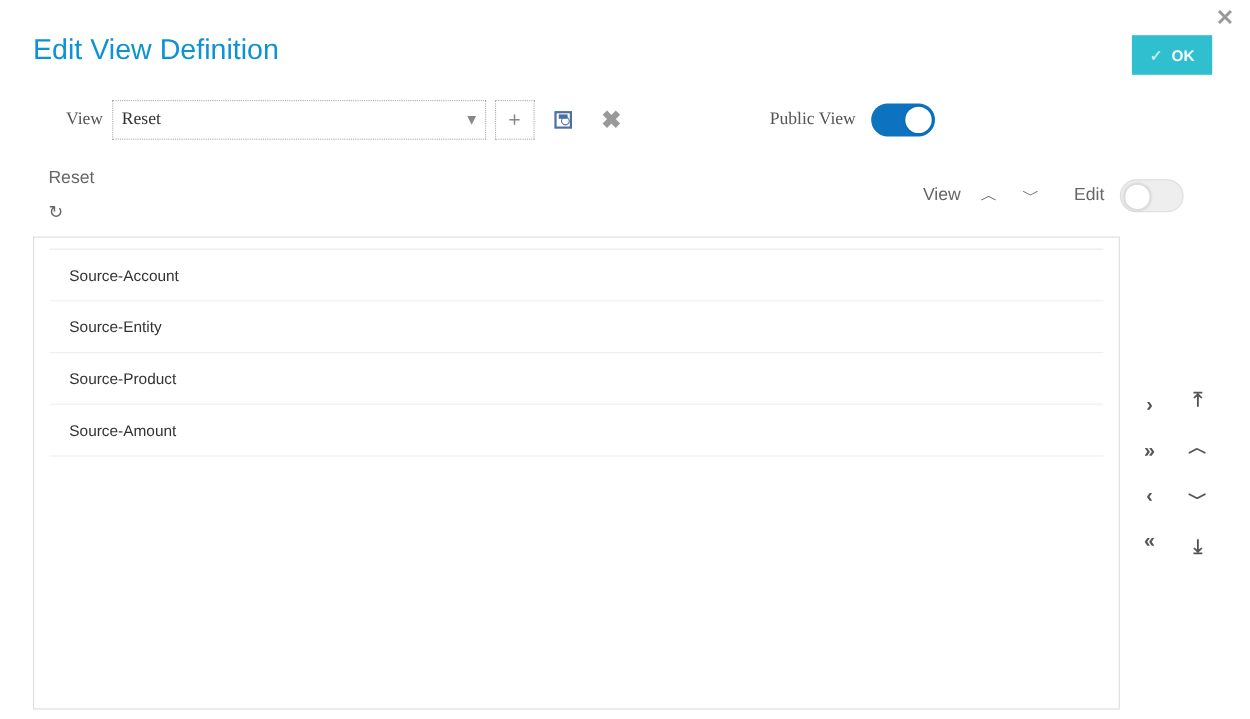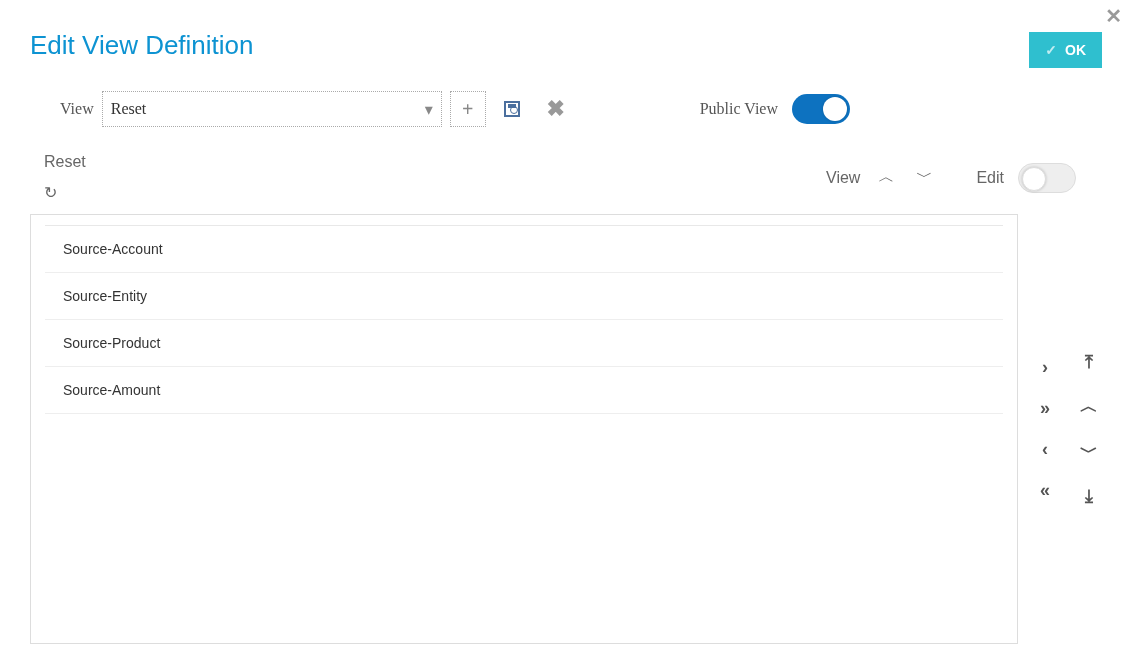--- a/index.html
+++ b/index.html
@@ -190,21 +190,21 @@
 
   <div class="row-tools">
     <div class="reset">
       <span>Reset</span>
       <span>↻</span>
     </div>
     <div class="right">
       <span>View</span>
       <span class="arrow-btn">︿</span>
       <span class="arrow-btn">﹀</span>
-      <span style="margin-left:26px">Edit</span>
+      <span style="margin-left:13px">Edit</span>
       <div class="toggle off">
         <div class="knob"></div>
       </div>
     </div>
   </div>
 
   <div class="dual">
     <div class="listbox" id="available-box">
       <div class="inner-line"></div>
     <div class="item">Source-Account</div>

